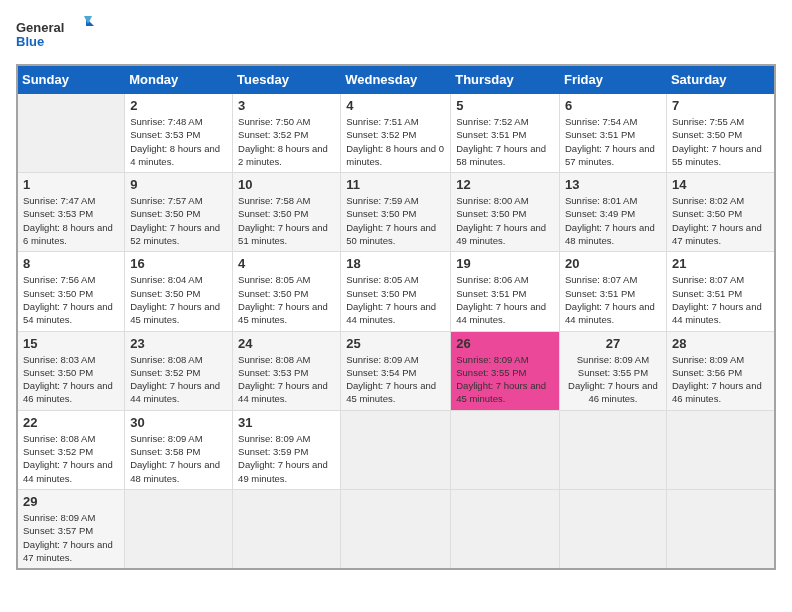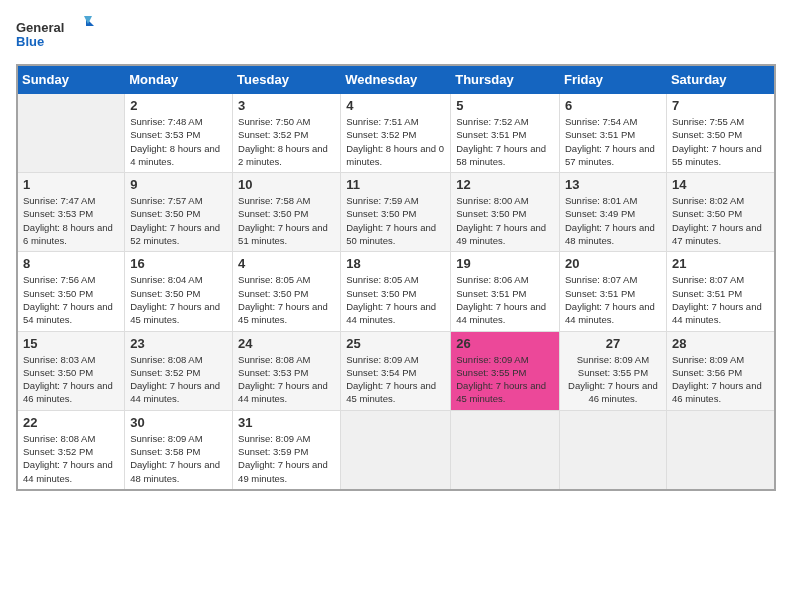--- a/index.html
+++ b/index.html
@@ -239,15 +239,27 @@
       </td>
           <td style="background: rgb(255, 255, 255);">
         <span class="day-number">31</span>
         <span class="day-info">Sunrise: 8:09 AM<br>Sunset: 3:59 PM<br>Daylight: 7 hours and 49 minutes.</span>
       </td>
           <td class="empty-cell">&nbsp;</td>
           <td class="empty-cell">&nbsp;</td>
           <td class="empty-cell">&nbsp;</td>
           <td class="empty-cell">&nbsp;</td>
         </tr>
+        <tr>
+          <td style="background: rgb(245, 245, 245);">
+        <span class="day-number">29</span>
+        <span class="day-info">Sunrise: 8:09 AM<br>Sunset: 3:57 PM<br>Daylight: 7 hours and 47 minutes.</span>
+      </td>
+          <td class="empty-cell">&nbsp;</td>
+          <td class="empty-cell">&nbsp;</td>
+          <td class="empty-cell">&nbsp;</td>
+          <td class="empty-cell">&nbsp;</td>
+          <td class="empty-cell">&nbsp;</td>
+          <td class="empty-cell">&nbsp;</td>
+        </tr>
       </tbody>
   </table>
 </div>
 
 </body></html>

